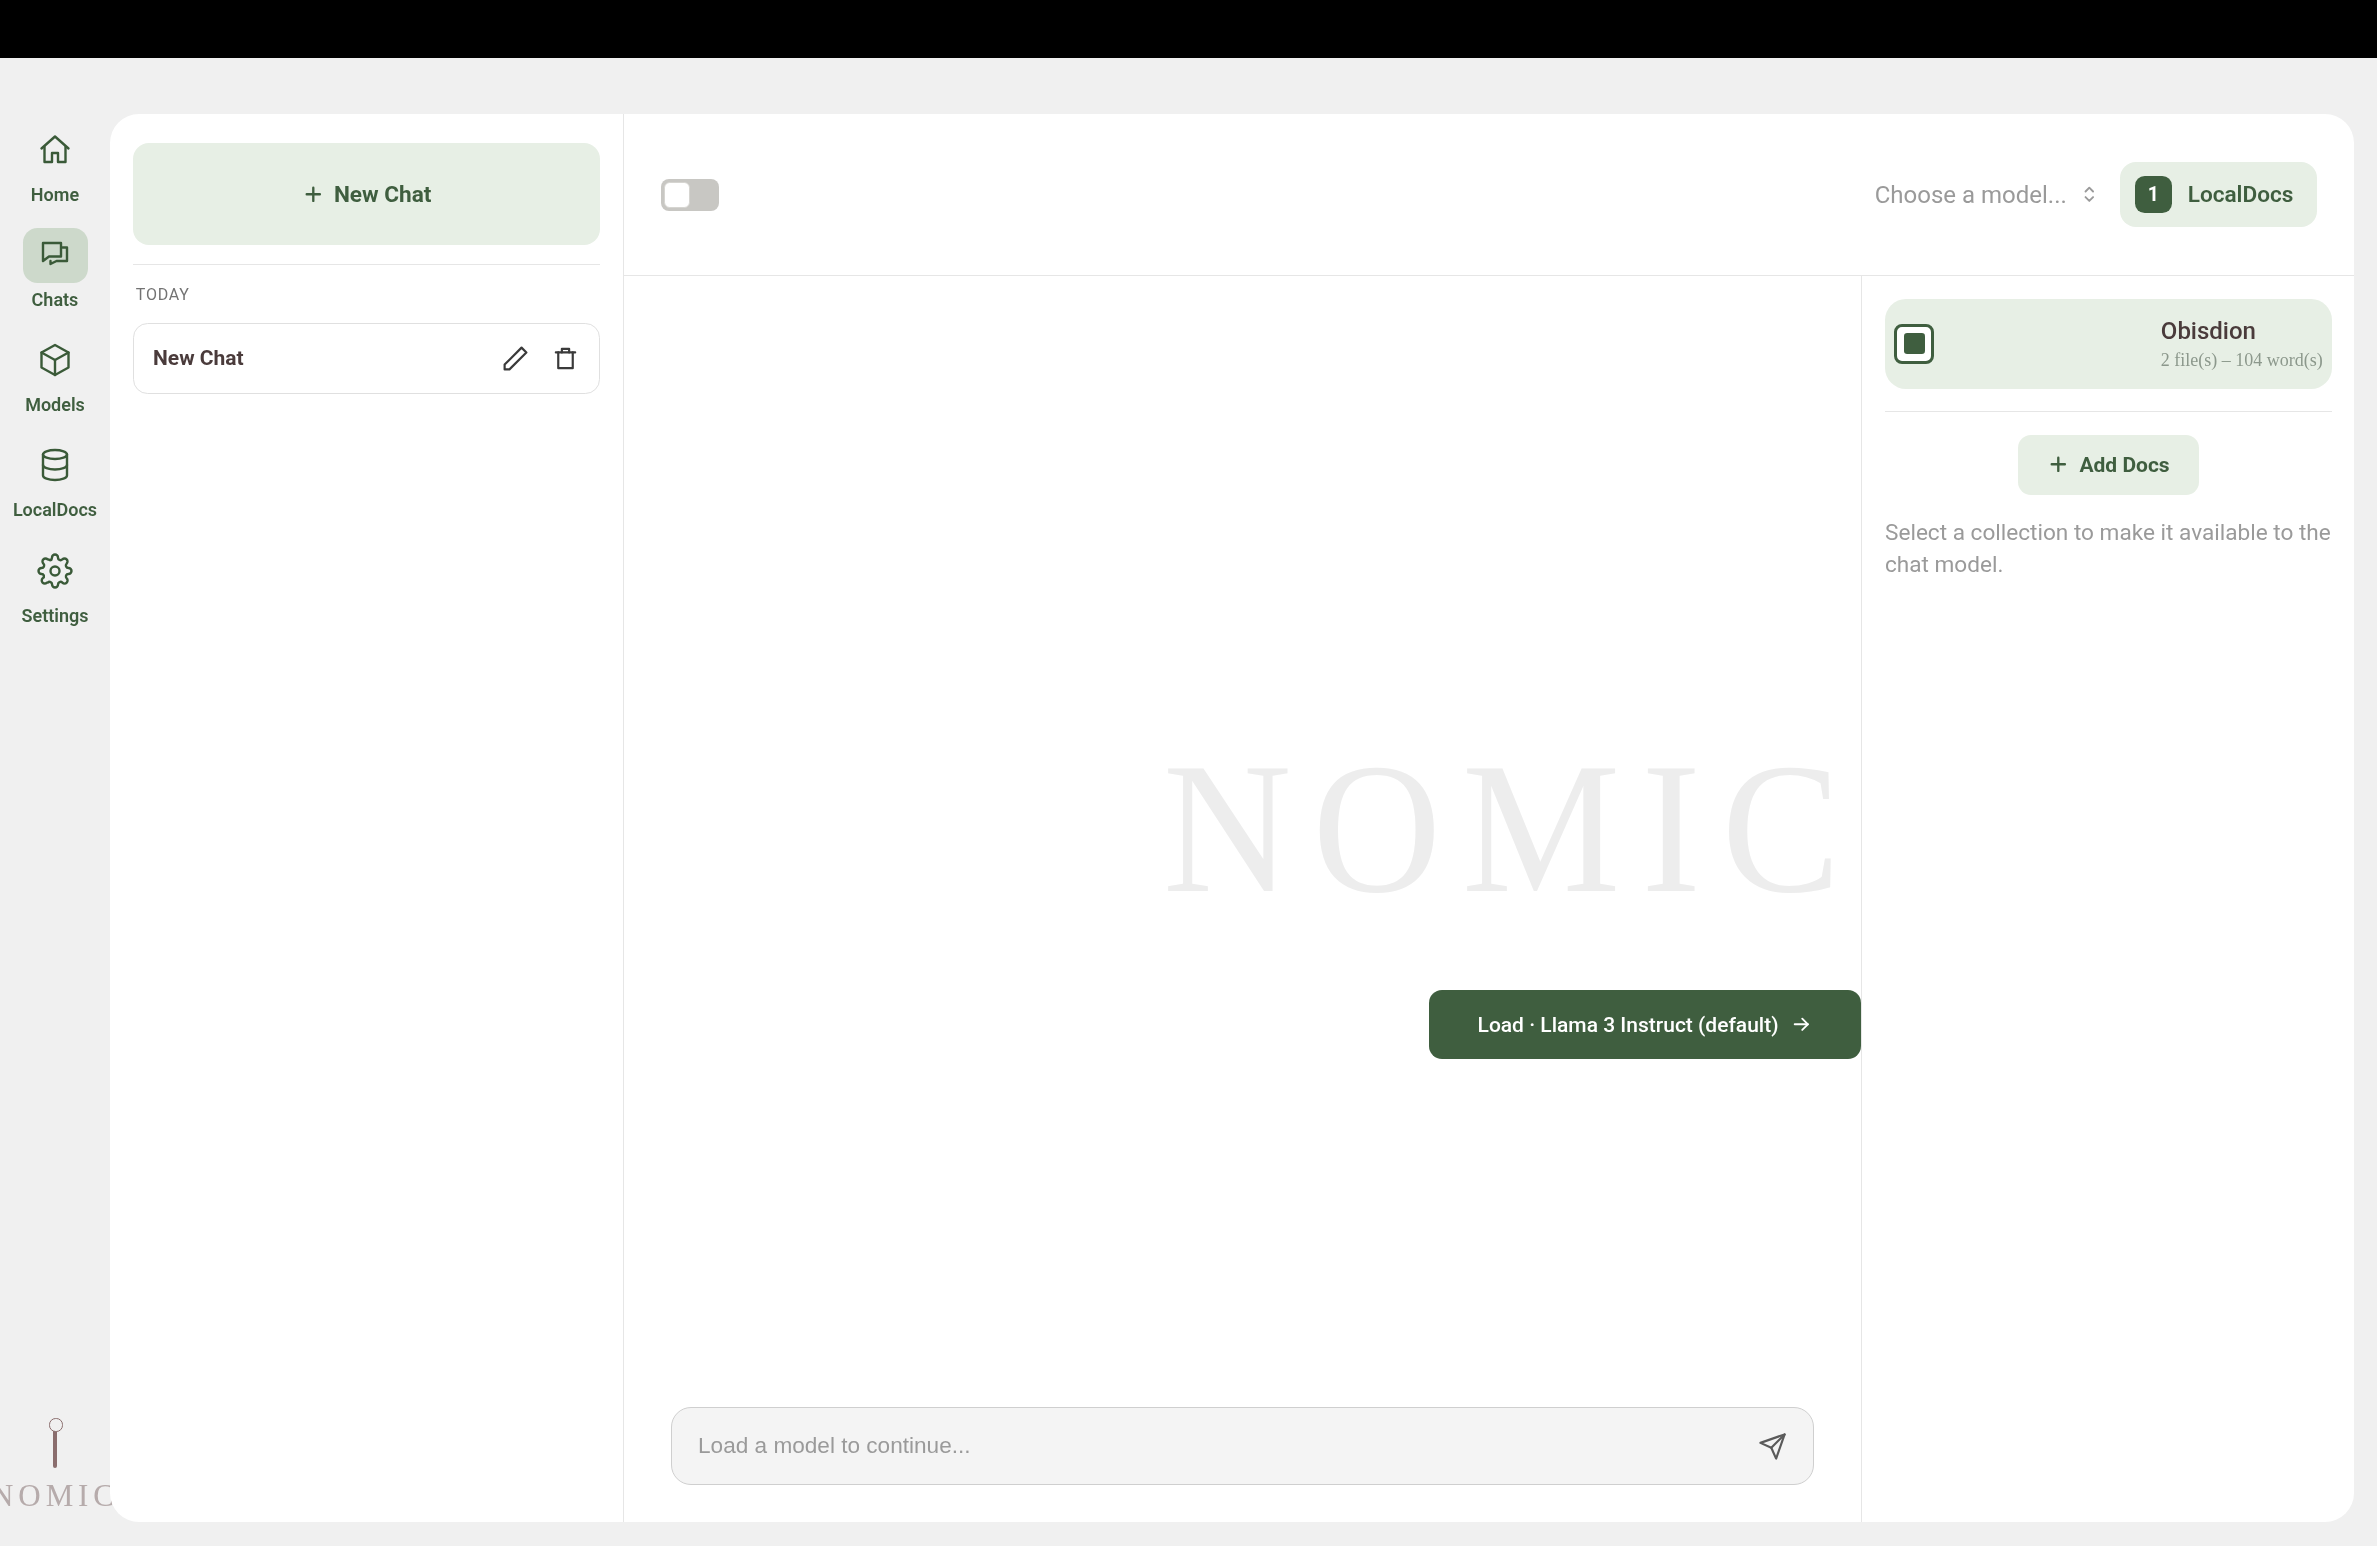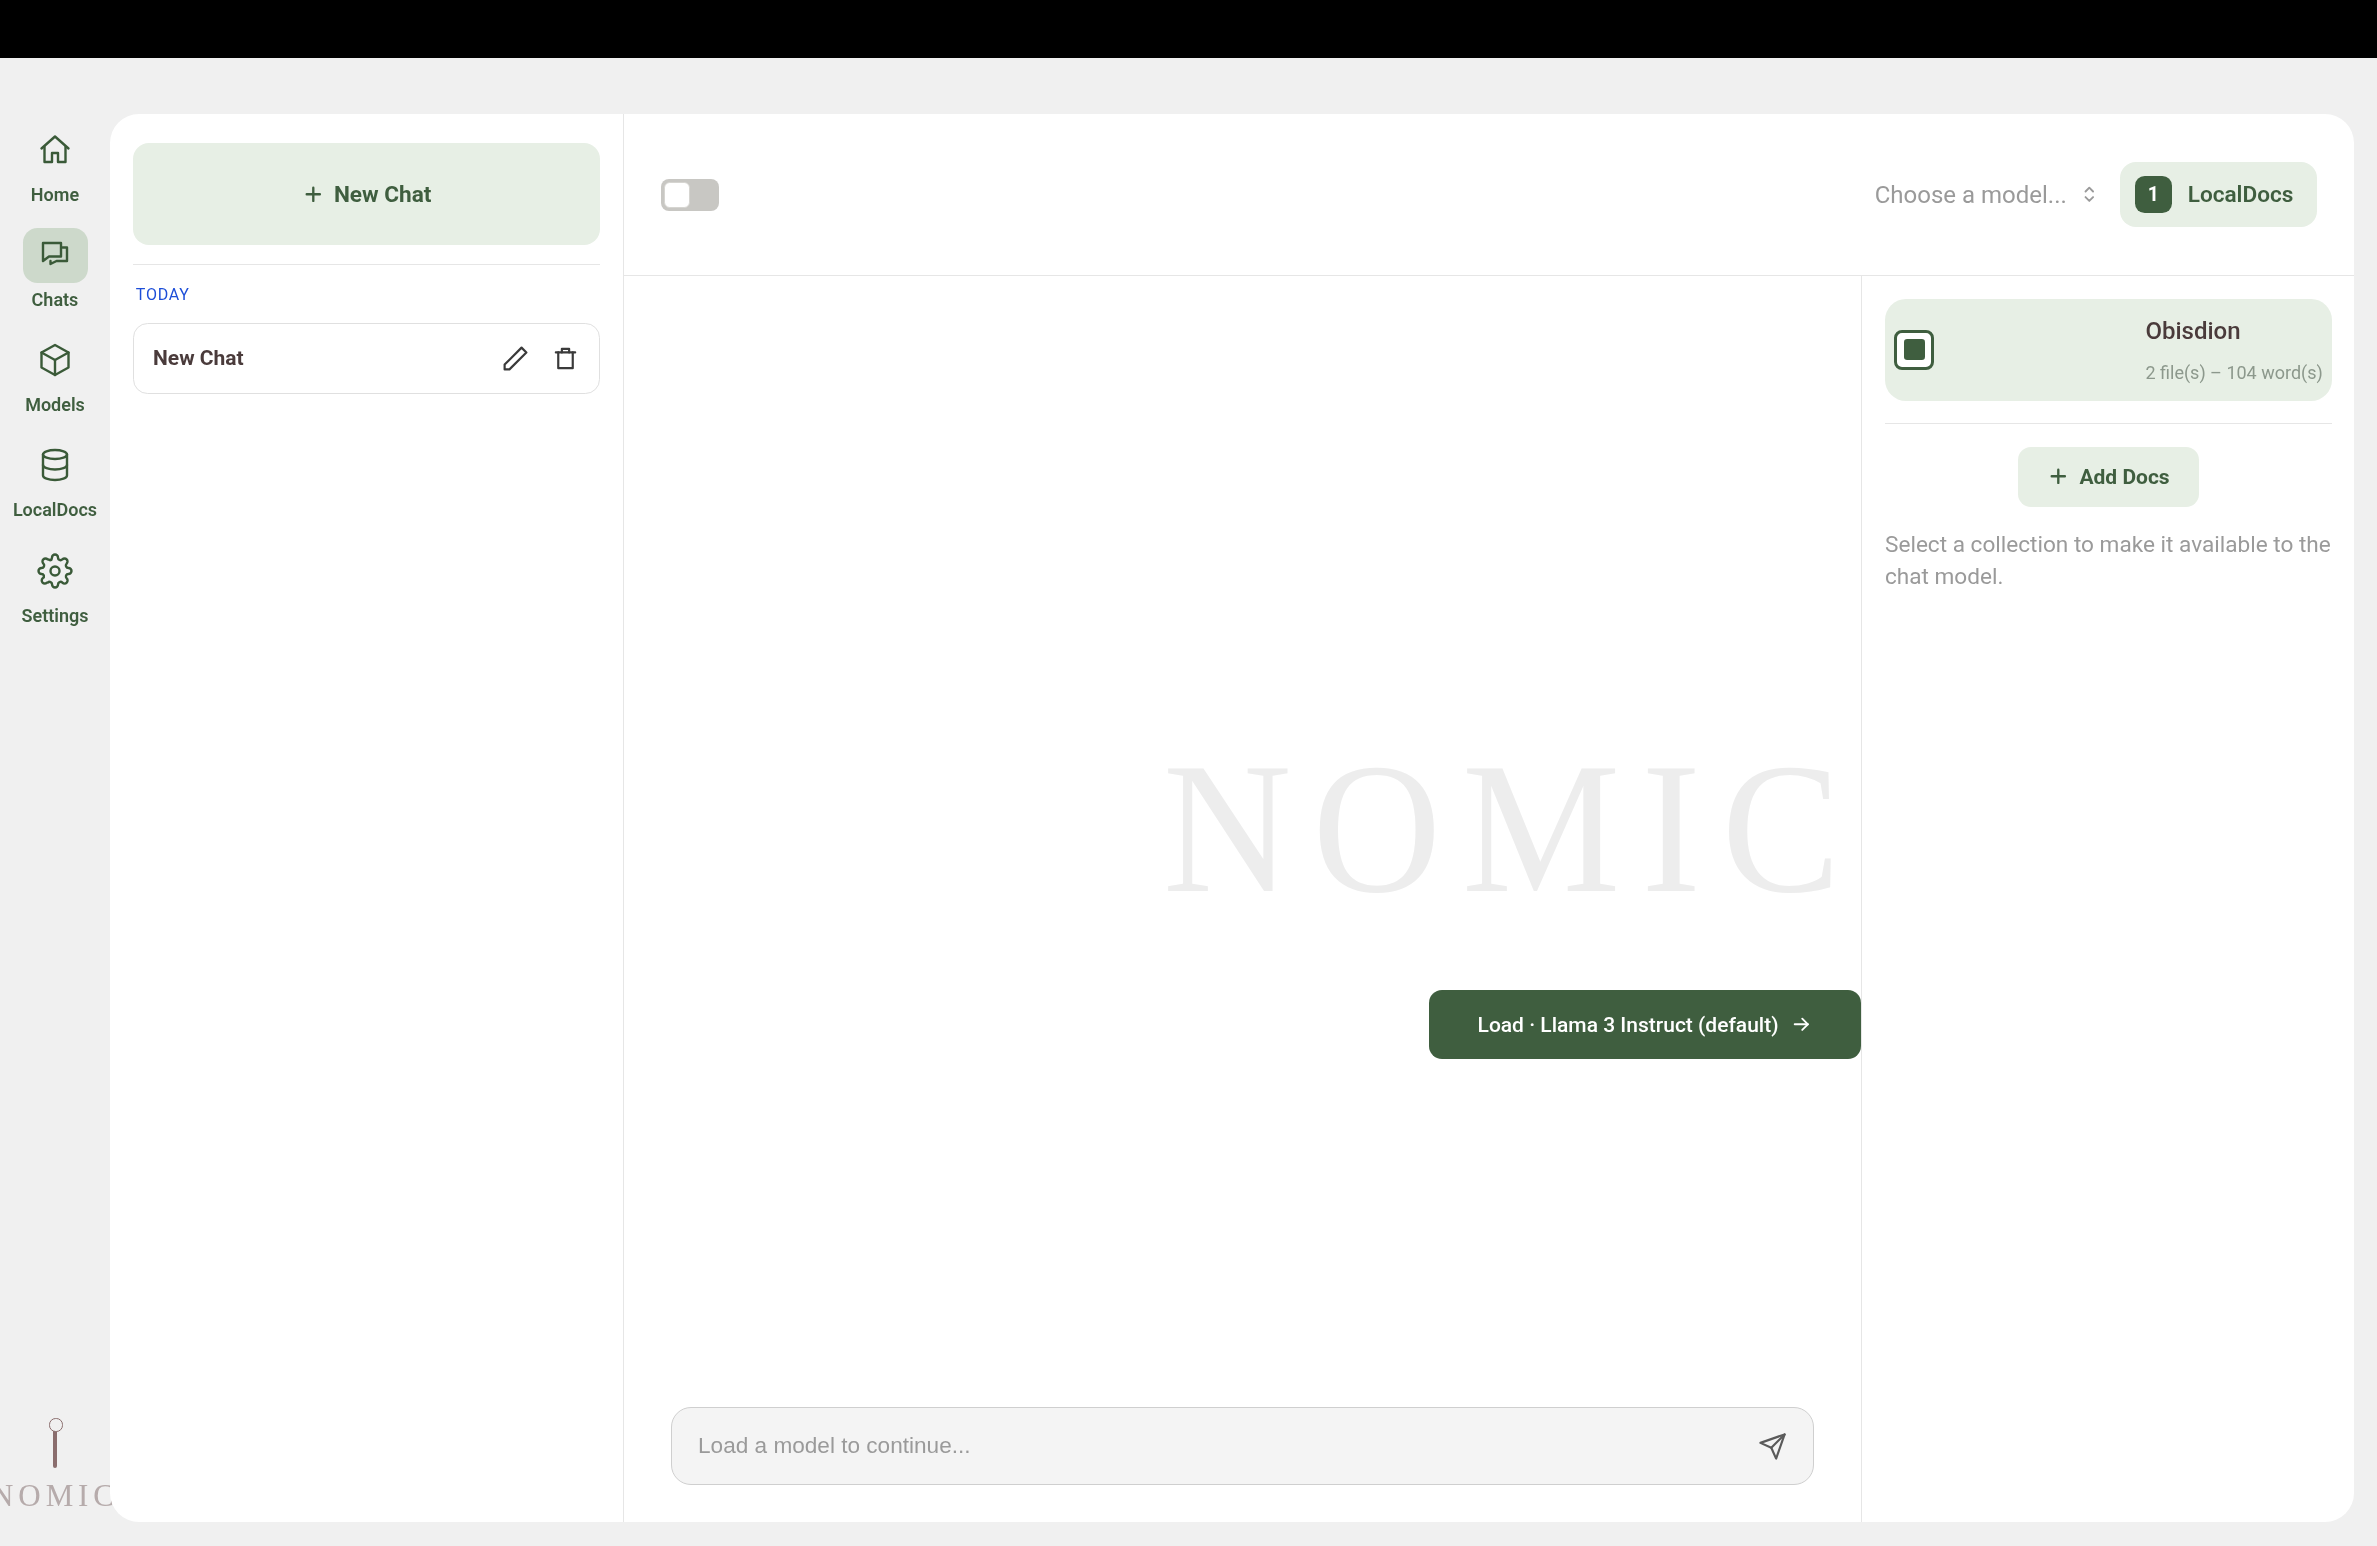--- a/index.html
+++ b/index.html
@@ -136,21 +136,21 @@
     font-size: 22.6px;
     cursor: pointer;
   }
   .divider {
     height: 0.8px;
     background: #e6e6e6;
   }
   .section-label {
     font-size: 16px;
     letter-spacing: 0.8px;
-    color: #1d4ed8;
+    color: #737373;
     padding-left: 3.2px;
   }
   .chat-row {
     border: 0.8px solid #e0e0e0;
     border-radius: 14.6px;
     height: 71px;
     display: flex;
     align-items: center;
     padding: 0 19.4px;
     gap: 9.7px;
@@ -333,21 +333,22 @@
     border-radius:3.2px;
   }
   .collection-meta .name {
     font-size: 24px;
     color: #4a3b3b;
     font-weight: 500;
   }
   .collection-meta .sub {
     font-size: 18px;
     color: #8c988c;
-    margin-top: 17px;
+    margin-top: 5px;
+    font-family: Liberation Serif, serif;
   }
 
   .docs-divider { height:0.8px; background:#e6e6e6; }
 
   .add-docs-btn {
     align-self: center;
     background: #e7efe5;
     color: #3f5e3f;
     font-weight: 700;
     font-size: 21px;

